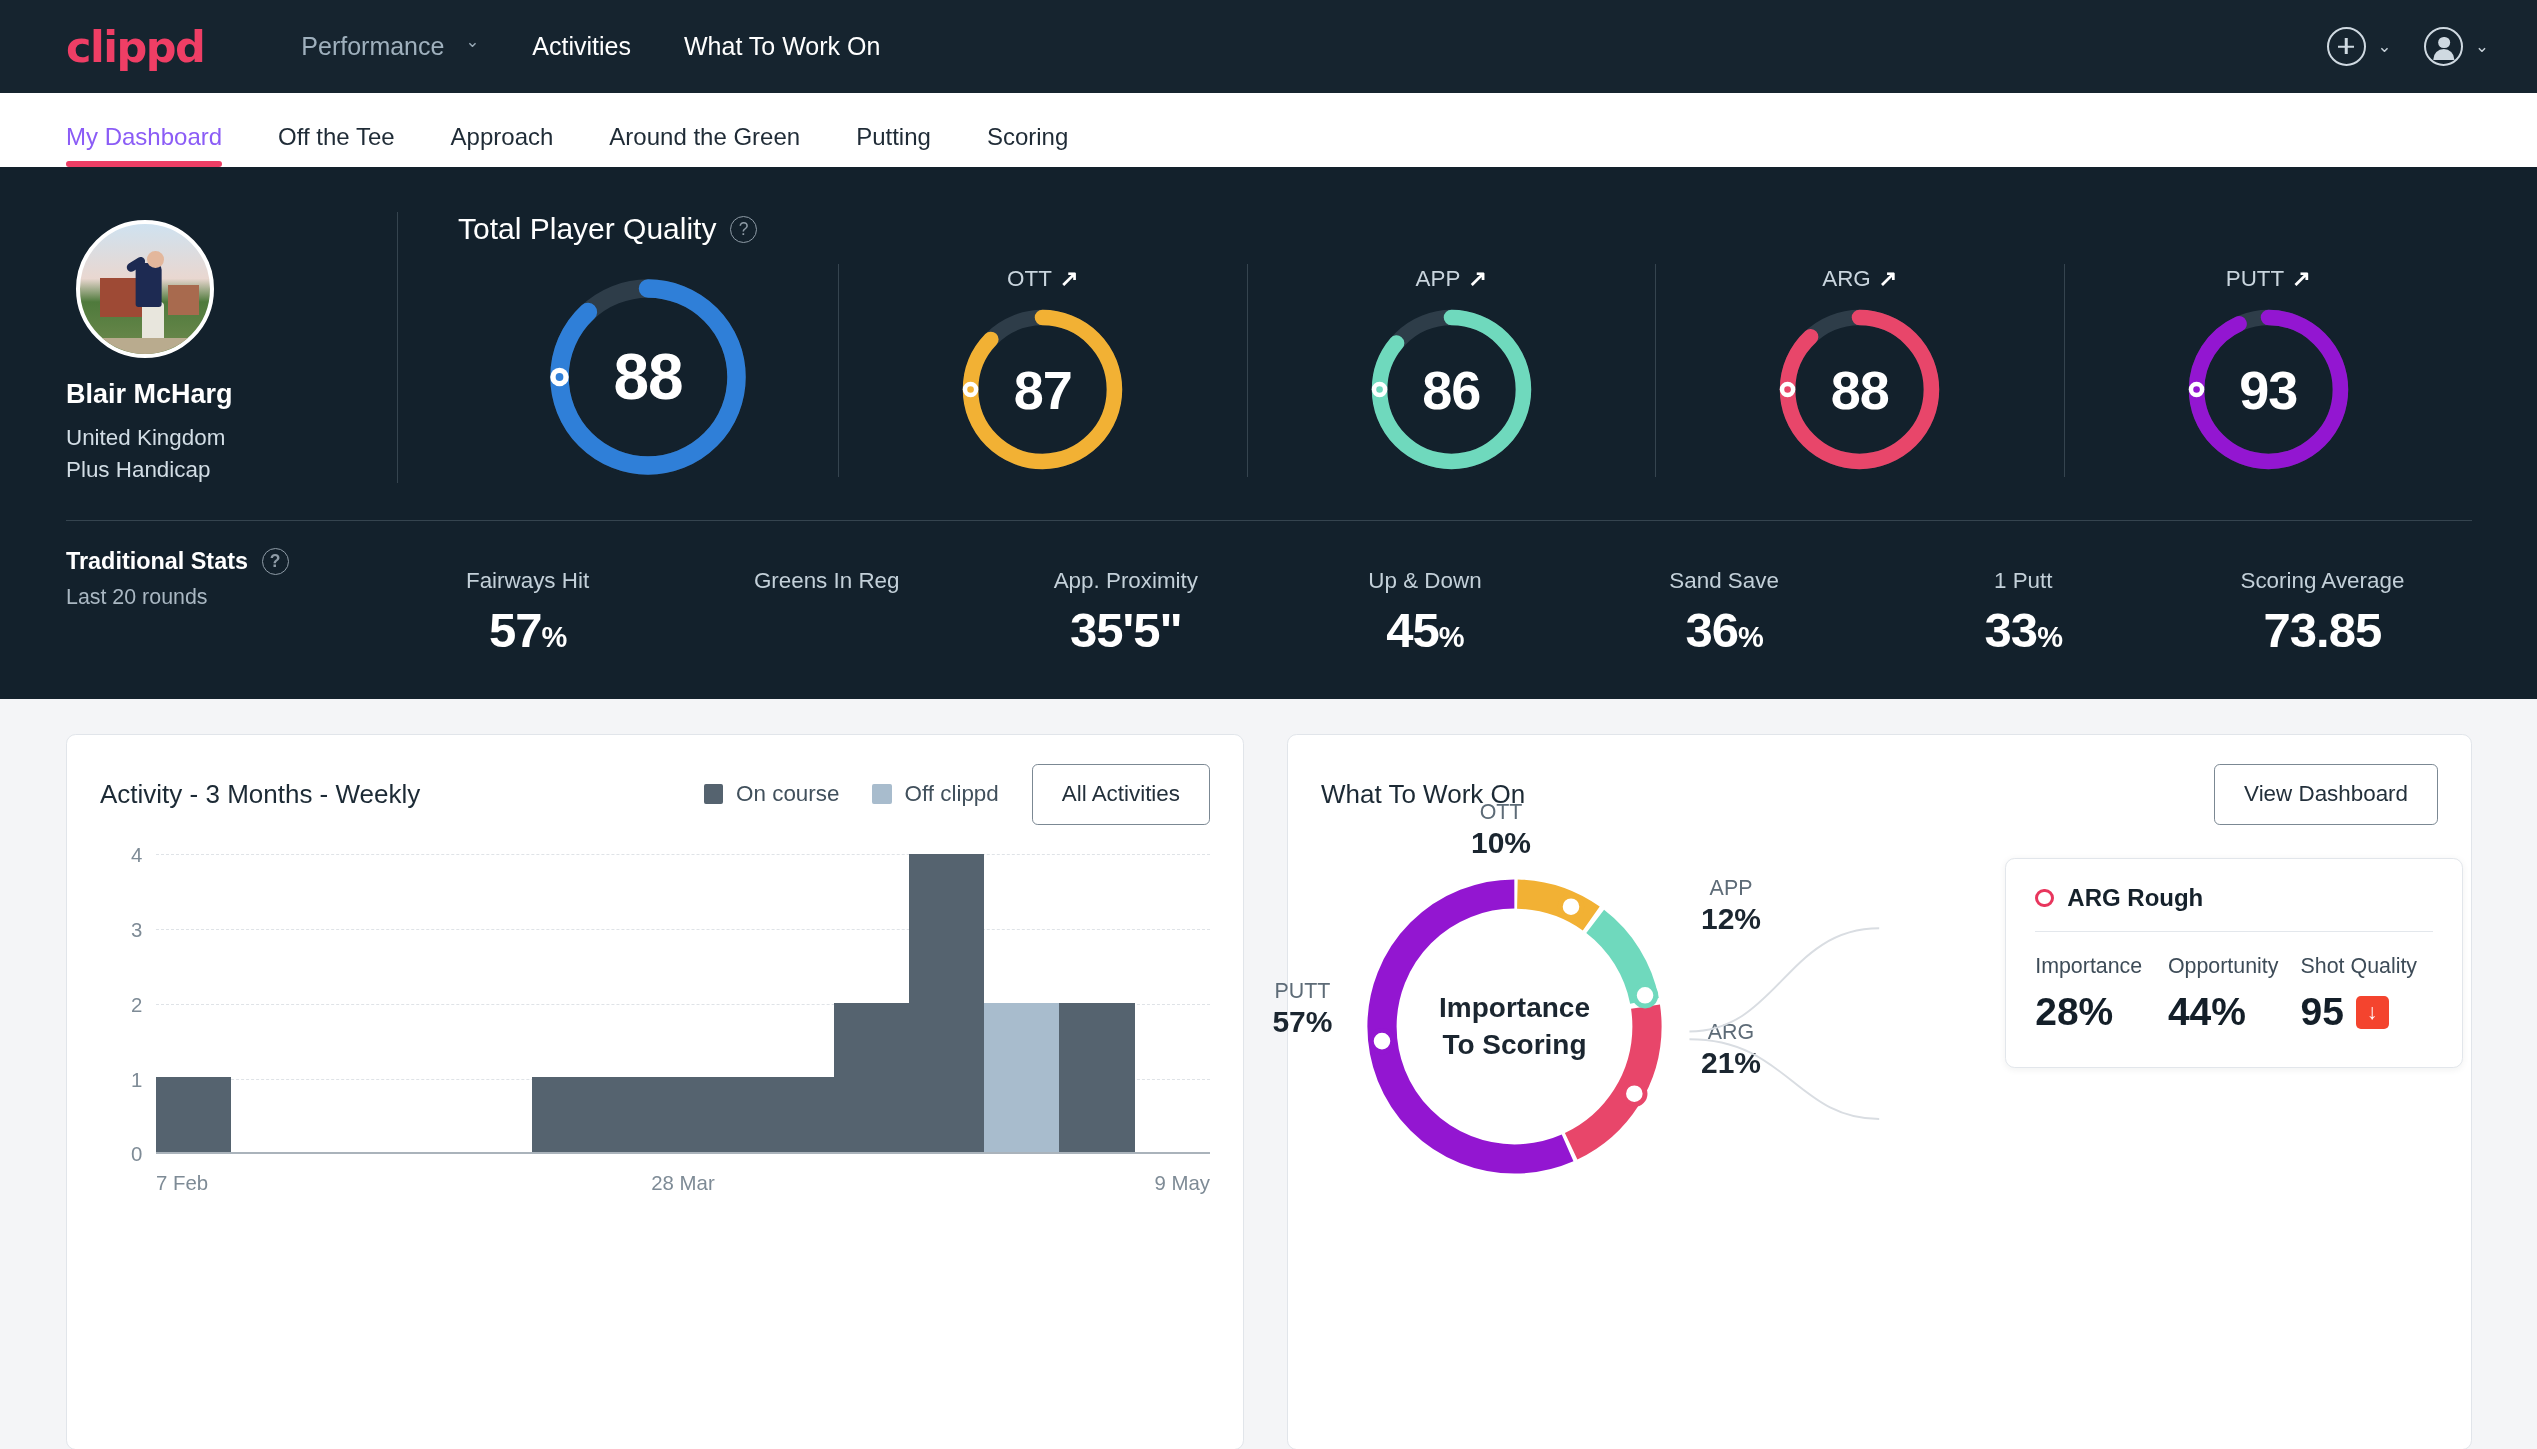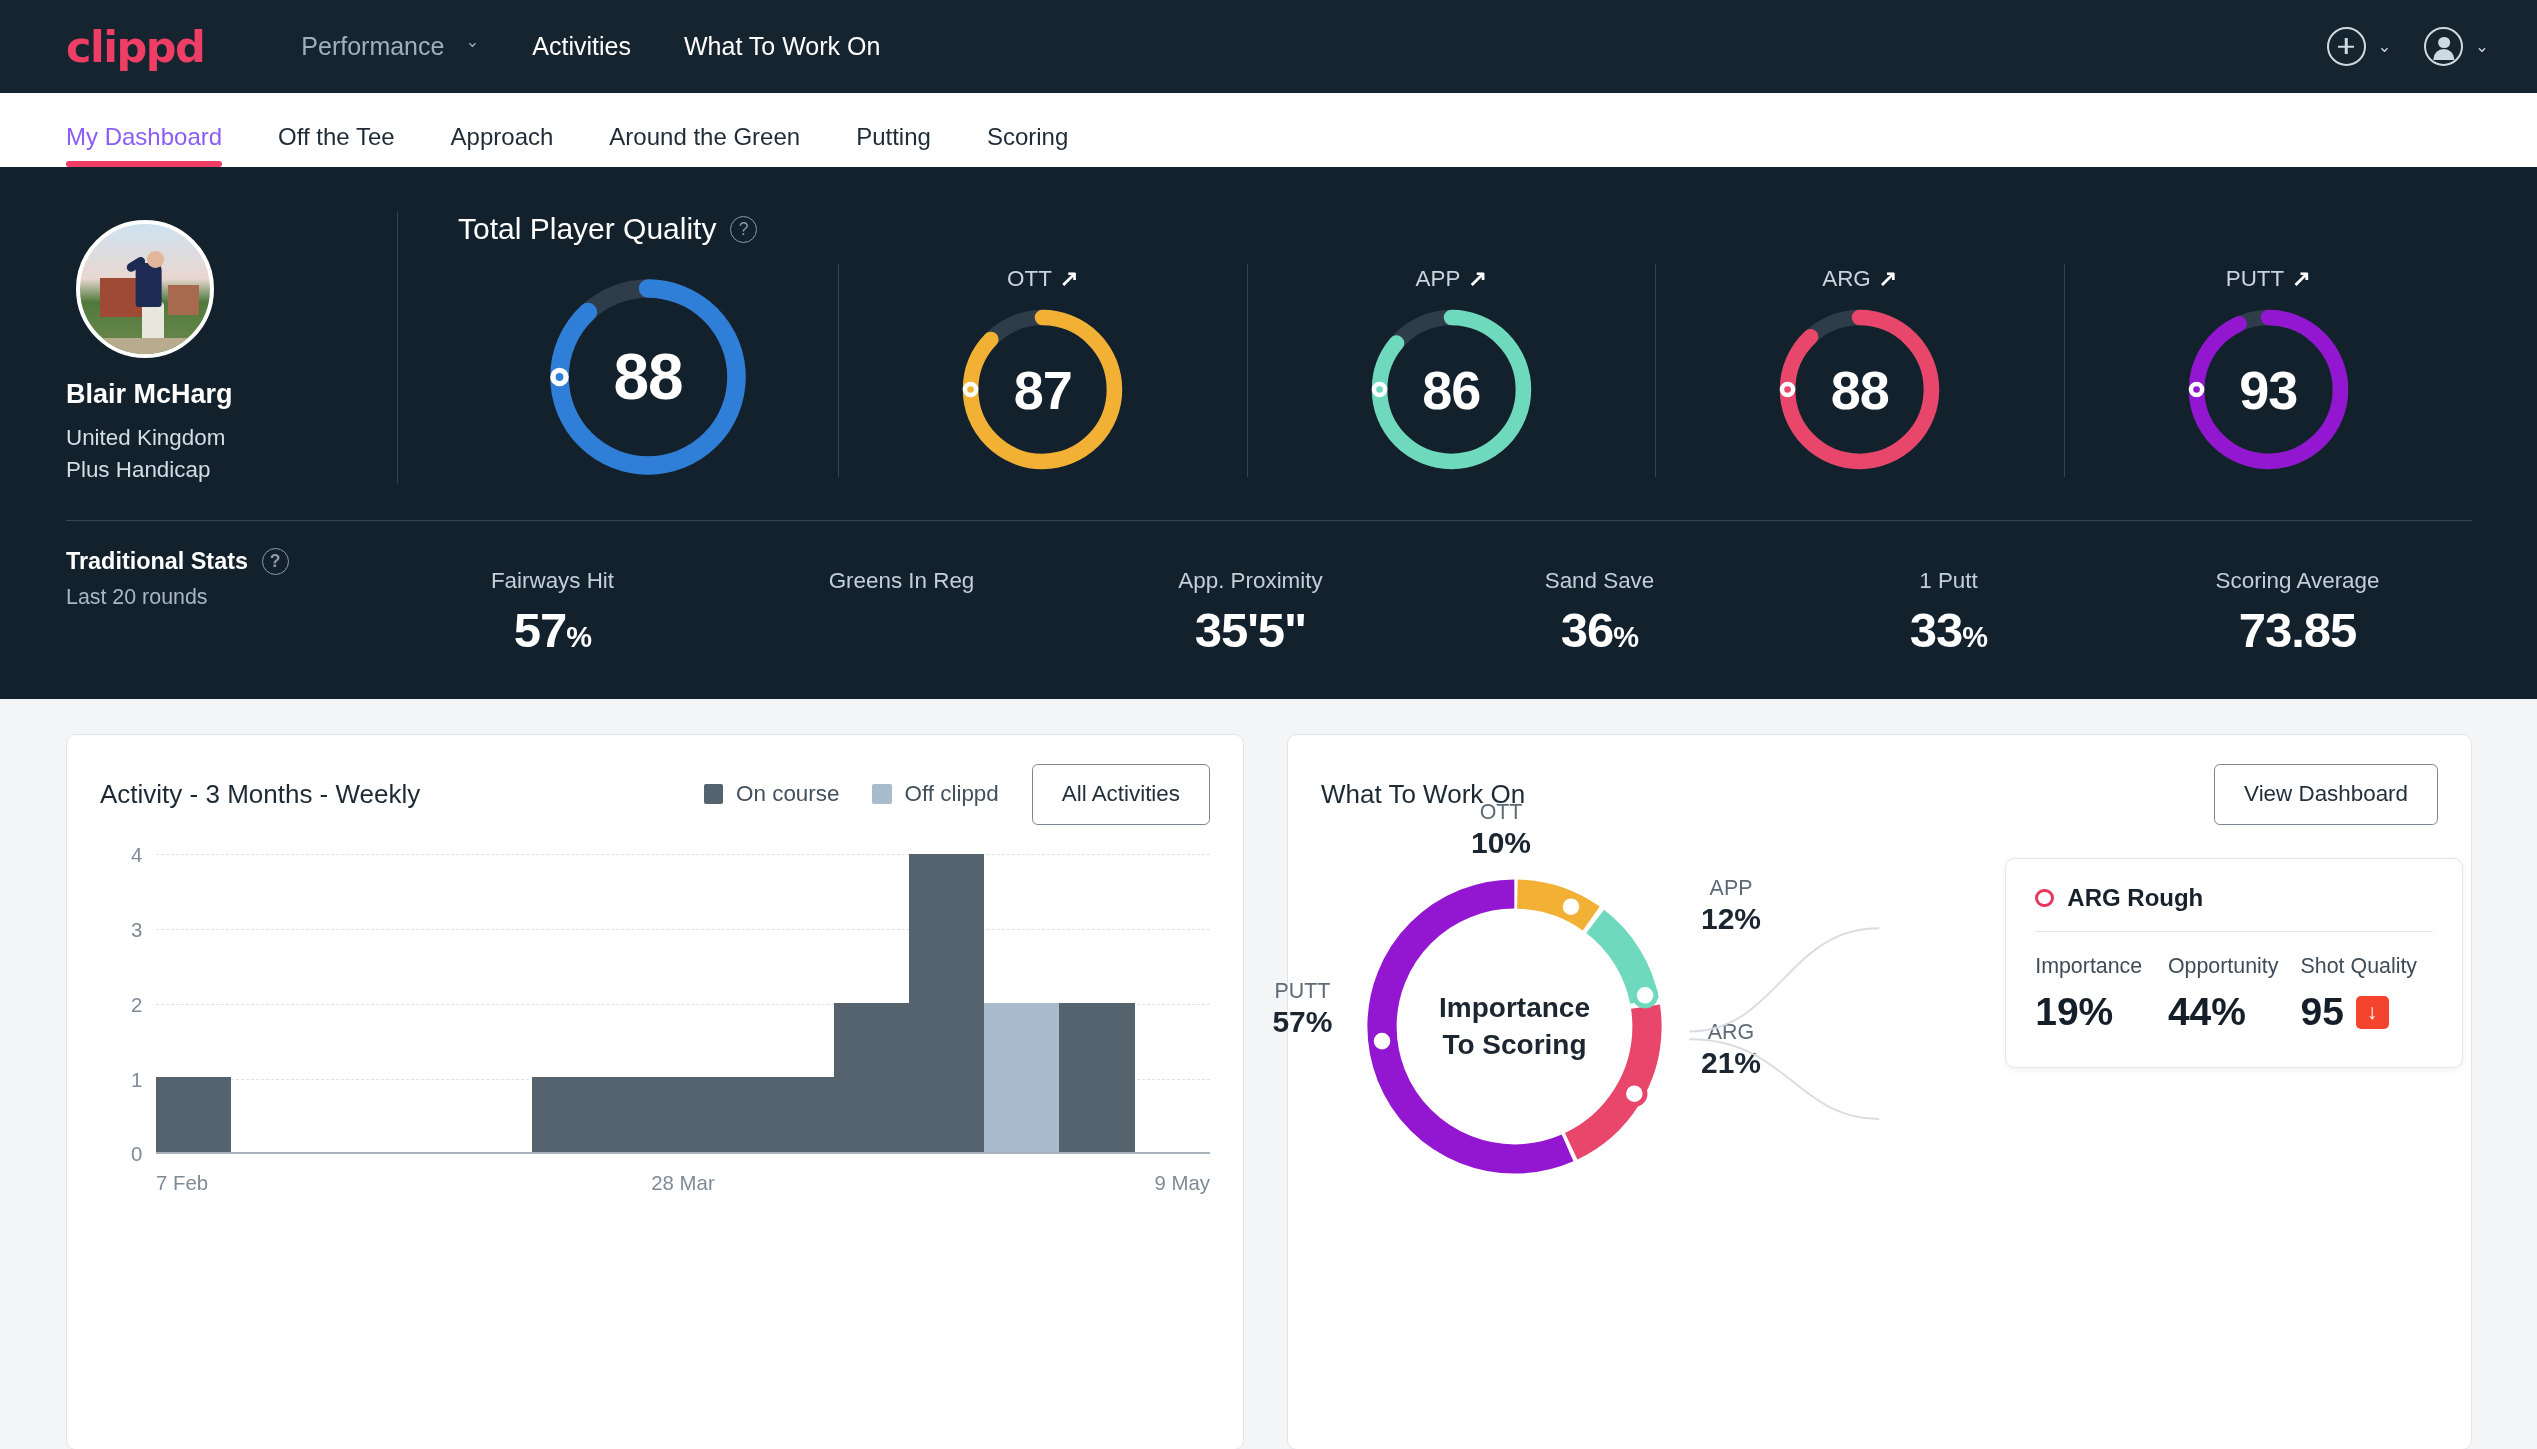--- a/index.html
+++ b/index.html
@@ -294,20 +294,24 @@
         <div class="v"><span>57</span><span class="pct">%</span></div>
       </div>
       <div class="stat">
         <div class="k">Greens In Reg</div>
       </div>
       <div class="stat">
         <div class="k">App. Proximity</div>
         <div class="v"><span>35'5"</span><span class="pct"></span></div>
       </div>
       <div class="stat">
+        <div class="k">Up &amp; Down</div>
+        <div class="v"><span>45</span><span class="pct">%</span></div>
+      </div>
+      <div class="stat">
         <div class="k">Sand Save</div>
         <div class="v"><span>36</span><span class="pct">%</span></div>
       </div>
       <div class="stat">
         <div class="k">1 Putt</div>
         <div class="v"><span>33</span><span class="pct">%</span></div>
       </div>
       <div class="stat">
         <div class="k">Scoring Average</div>
         <div class="v"><span>73.85</span><span class="pct"></span></div>
@@ -451,21 +455,21 @@
 
         <div class="tooltip">
           <div class="tt-head">
             <span class="tt-dot"></span>
             <span class="tt-name">ARG Rough</span>
           </div>
           <div class="tt-rule"></div>
           <div class="tt-cols">
             <div class="tt-col">
               <div class="k">Importance</div>
-              <div class="v">19%</div>
+              <div class="v">28%</div>
             </div>
             <div class="tt-col">
               <div class="k">Opportunity</div>
               <div class="v">44%</div>
             </div>
             <div class="tt-col">
               <div class="k">Shot Quality</div>
               <div class="v">
                 <span>95</span>
                 <span class="down-badge">↓</span>

